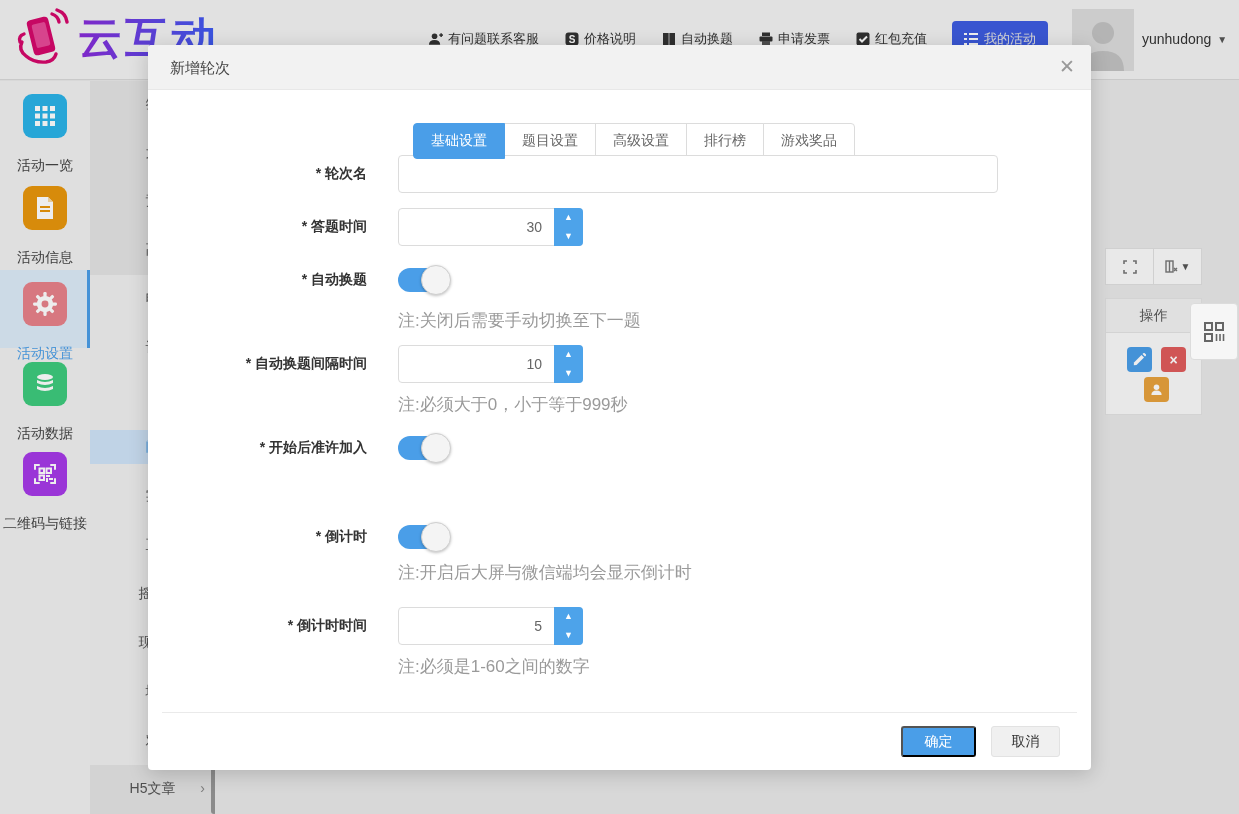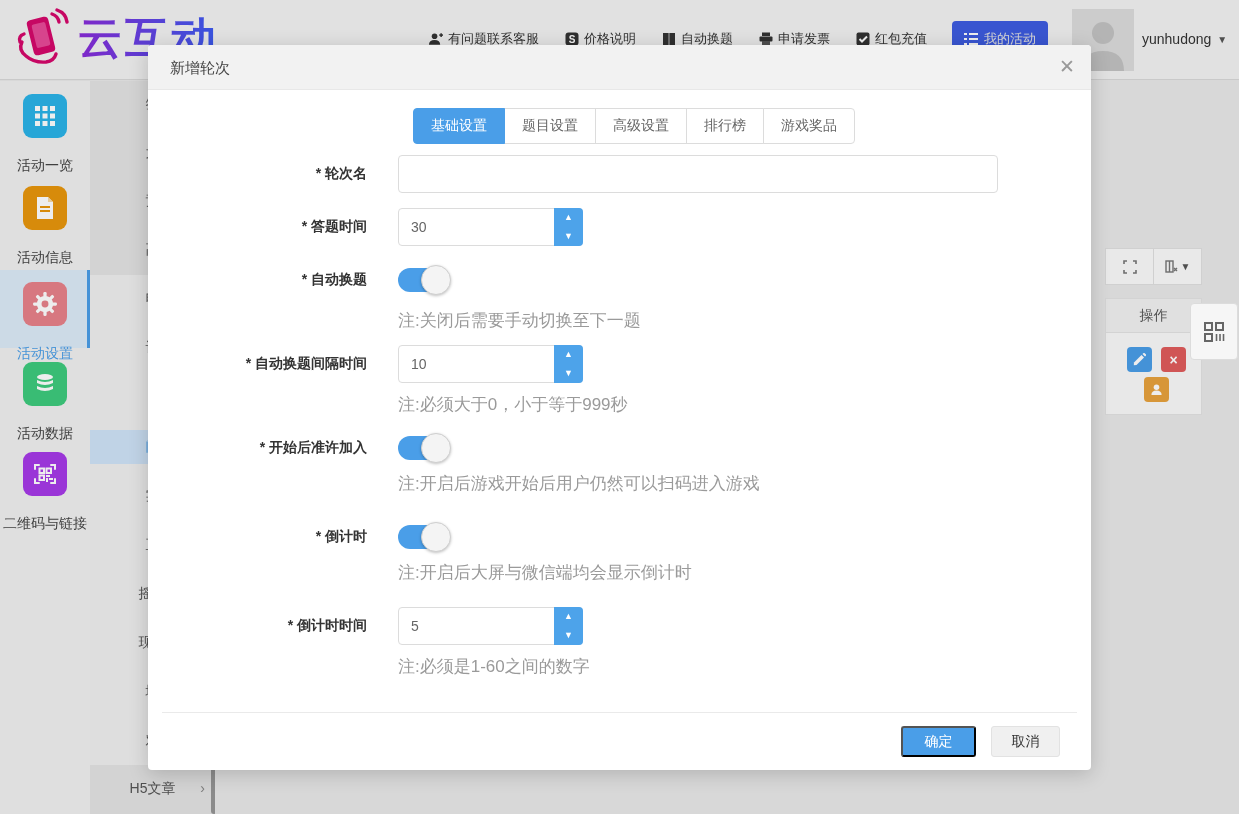--- a/index.html
+++ b/index.html
@@ -55,32 +55,32 @@
   
   .overlay { position:absolute; inset:0; background:rgba(0,0,0,0.07); z-index:5; }
   .modal { position:absolute; left:148px; top:45px; width:943px; height:725px; background:#fff; border-radius:4px;
     box-shadow:0 4px 20px rgba(0,0,0,0.18); z-index:10; }
   .modal-header { position:relative; height:45px; background:#f2f2f2; border-radius:4px 4px 0 0; border-bottom:1px solid #e8e8e8; }
   .modal-title { position:absolute; left:22px; top:0; line-height:45px; font-size:15px; color:#444; }
   .modal-close { position:absolute; right:16px; top:11px; font-size:19px; color:#999; cursor:pointer; line-height:22px; }
 
   .tabs { position:absolute; left:265px; top:63px; display:flex; }
   .tab { height:36px; padding:0 17px; display:flex; align-items:center; font-size:14px; color:#666; background:#fff;
-    border:1px solid #dcdcdc; margin-left:-1px; cursor:pointer; white-space:nowrap; }
+    border:1px solid #dcdcdc; margin-left:-1px; cursor:pointer; white-space:nowrap;margin-top:15px; }
   .tab:first-child { border-radius:4px 0 0 4px; margin-left:0; }
   .tab:last-child { border-radius:0 4px 4px 0; }
   .tab.active { background:#4a9ee8; border-color:#4a9ee8; color:#fff; z-index:2; }
 
   .f-label { position:absolute; left:0; width:219px; text-align:right; font-size:14px; color:#333; font-weight:600; transform:translateY(-50%); }
   .f-note { position:absolute; left:250px; font-size:17px; color:#9a9a9a; transform:translateY(-50%); white-space:nowrap; }
   .txt-input { position:absolute; left:250px; height:38px; border:1px solid #dcdcdc; border-radius:4px; background:#fff;
     font-size:14px; color:#666; padding:0 12px; font-family:inherit; outline:none; }
   .num-wrap { position:absolute; left:250px; width:185px; height:38px; }
   .num-input { width:100%; height:100%; border:1px solid #dcdcdc; border-radius:4px; background:#fff; font-size:14px; color:#666;
-    padding:0 40px 0 12px; font-family:inherit; outline:none; }
+    padding:0 40px 0 12px; font-family:inherit; outline:none;text-align:right; }
   .spinner { position:absolute; right:0; top:0; width:29px; height:38px; background:#4da3ea; border-radius:0 4px 4px 0; display:flex; flex-direction:column; }
   .spin-btn { flex:1; display:flex; align-items:center; justify-content:center; color:#fff; font-size:9px; cursor:pointer; line-height:1; }
   .toggle { position:absolute; left:250px; width:50px; height:24px; border-radius:12px; background:#4a9ee8; cursor:pointer; }
   .knob { position:absolute; right:-3px; top:-3px; width:30px; height:30px; border-radius:50%; background:#f4f4f4;
     border:1px solid #cfcfcf; box-shadow:0 1px 3px rgba(0,0,0,0.25); }
 
   .modal-footer { position:absolute; left:14px; right:14px; top:667px; height:58px; border-top:1px solid #eaeaea;
     display:flex; align-items:center; justify-content:flex-end; gap:15px; padding-right:17px; }
   .btn { height:31px; border-radius:3px; font-size:14px; display:flex; align-items:center; justify-content:center; cursor:pointer; font-family:inherit; }
   .btn-ok { width:75px; background:#4a9ee8; color:#fff; }
@@ -354,21 +354,20 @@
         <div class="spin-btn">▲</div>
         <div class="spin-btn">▼</div>
       </div>
     </div>
     <div class="f-note" style="top:359px;">注:必须大于0，小于等于999秒</div>
 
     <div class="f-label" style="top:403px;">* 开始后准许加入</div>
     <div class="toggle" style="top:391px;">
         <div class="knob"></div>
       </div>
-    <div class="f-note" style="top:438px;">注:开启后游戏开始后用户仍然可以扫码进入游戏</div>
 
     <div class="f-label" style="top:492px;">* 倒计时</div>
     <div class="toggle" style="top:480px;">
         <div class="knob"></div>
       </div>
     <div class="f-note" style="top:527px;">注:开启后大屏与微信端均会显示倒计时</div>
 
     <div class="f-label" style="top:581px;">* 倒计时时间</div>
     <div class="num-wrap" style="top:562px;">
       <input class="num-input" value="5" style="">

